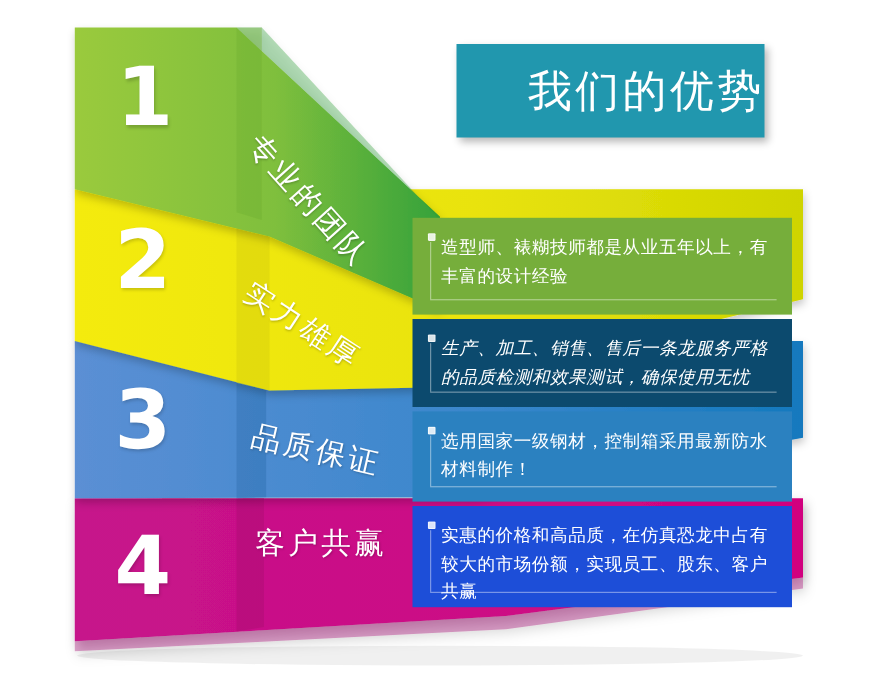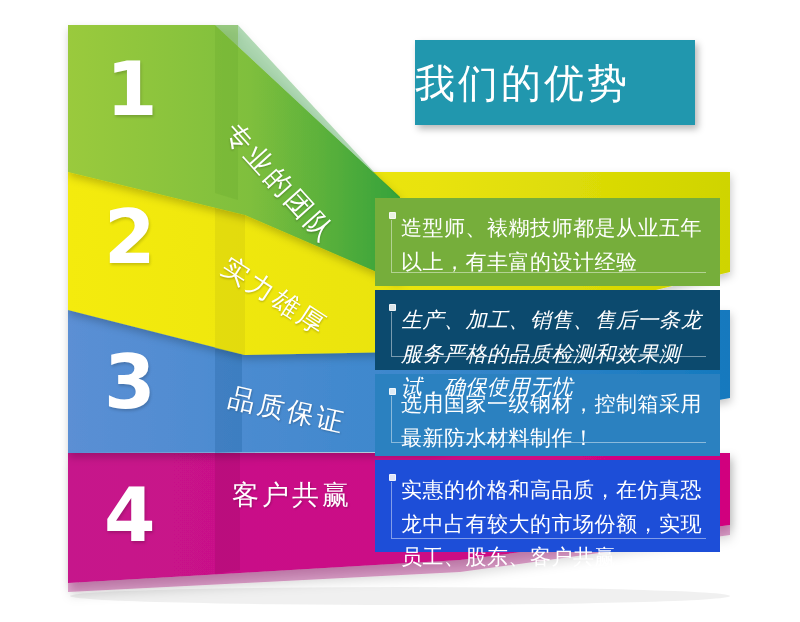--- a/index.html
+++ b/index.html
@@ -15,21 +15,21 @@
   
   #ribbons{position:absolute;left:0;top:0;width:800px;height:622px;}
 
   
   .title-box{
     position:absolute;
     left:415px;top:40px;
     width:280px;height:85px;
     background:#2197ae;
     box-shadow:3px 4px 7px rgba(0,0,0,.28);
-    display:flex;align-items:center;justify-content:flex-start;
+    display:flex;align-items:center;justify-content:flex-end;
   }
   .title-box span{
     color:#ffffff;
     font-size:40px;
     letter-spacing:3px;
     font-weight:400;
     line-height:1;
   }
 
   
@@ -87,21 +87,21 @@
   }
   .panel .hline{
     position:absolute;
     left:16px;right:14px;bottom:13px;
     height:1px;
     background:rgba(255,255,255,.45);
   }
   .panel p{
     margin:0;
     color:#ffffff;
-    font-size:21px;
+    font-size:16px;
     line-height:1.6;
     letter-spacing:.5px;
     position:relative;
     z-index:2;
   }
   .p1{top:198px;height:88px;background:#76ae3b;}
   .p2{top:290px;height:80px;background:#0c4a6e;font-style:italic;}
   .p3{top:374px;height:82px;background:#2b81c0;}
   .p4{top:460px;height:92px;background:#1d4ed8;}
 

